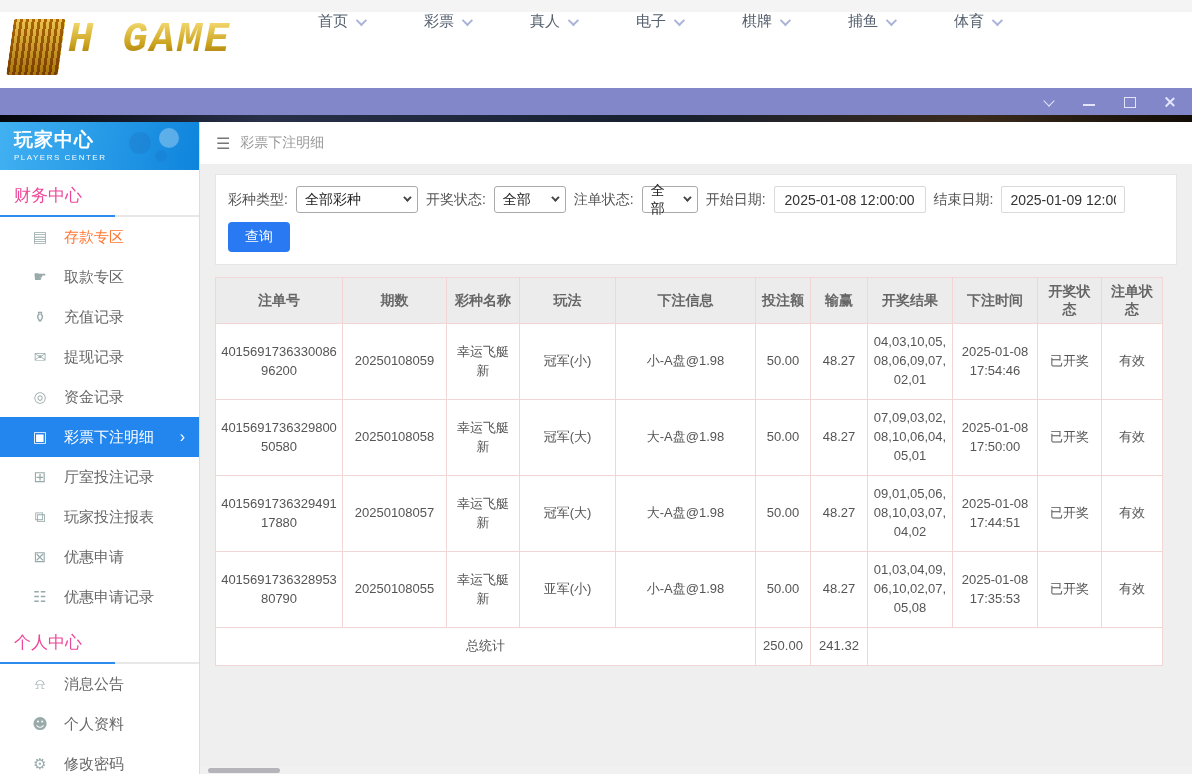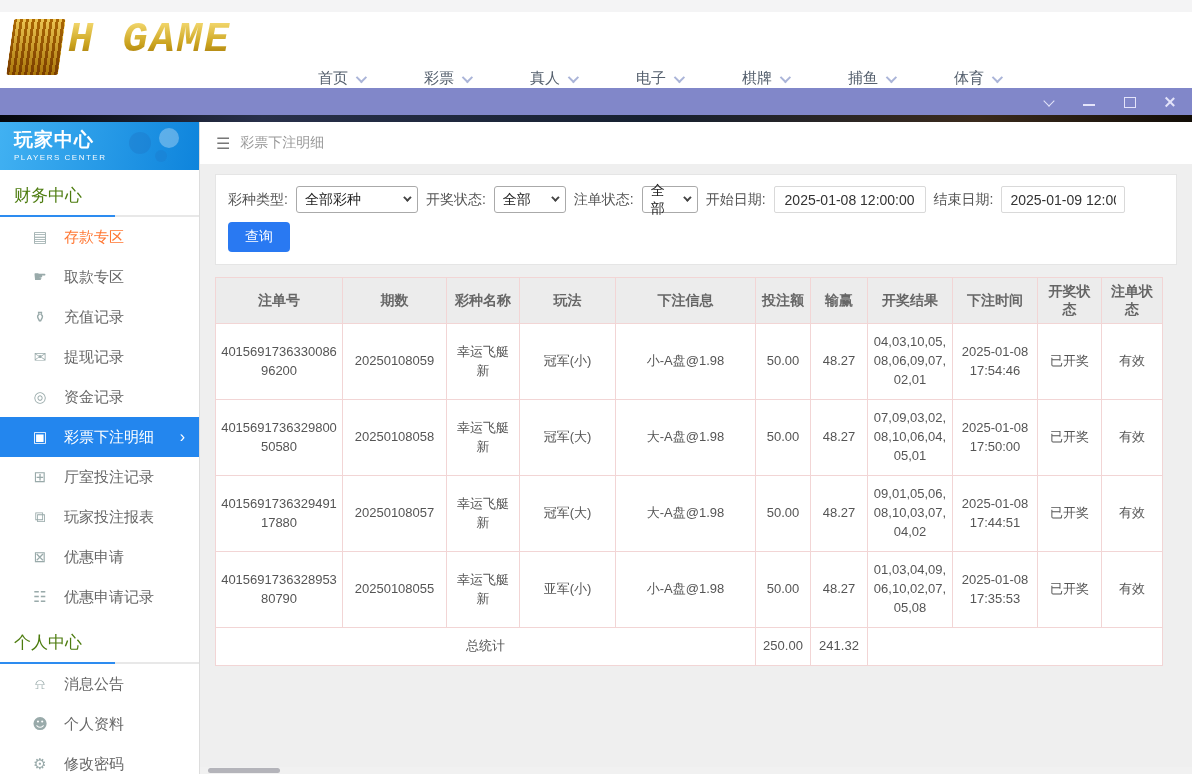--- a/index.html
+++ b/index.html
@@ -14,21 +14,21 @@
     box-shadow:4px 2px 0 #c89010, 9px -1px 0 #e0b030, 2px 7px 0 #b07d0a, 8px 6px 0 #d8a818,
                14px 3px 0 #c89010, 6px 12px 0 #e0b030, 12px 10px 0 #b07d0a, 17px 8px 0 #d8a818; }
   .logo-bars { display:inline-block; width:52px; height:56px; margin-right:6px;
     background:repeating-linear-gradient(90deg,#b8860b 0 3px,transparent 3px 6px),
                linear-gradient(180deg,#ecc452,#a87408);
     background-blend-mode:multiply; transform:skewX(-8deg);
     -webkit-mask:linear-gradient(180deg,#000 0 100%); border-radius:2px; }
   .logo-text { font-size:42px; font-weight:800; font-style:italic; letter-spacing:2px; line-height:1;
     background:linear-gradient(180deg,#f0d468 10%,#caa21d 55%,#96690a 95%);
     -webkit-background-clip:text; background-clip:text; color:transparent; padding-bottom:4px; }
-  .main-nav { position:absolute; left:318px; top:0; height:76px; display:flex; align-items:flex-end; gap:60px; }
+  .main-nav { position:absolute; left:318px; top:0; height:76px; display:flex; align-items:flex-start; gap:60px; }
   .nav-item { display:flex; align-items:center; gap:8px; cursor:pointer; font-size:15px; color:#55606e; }
   .chev { display:inline-block; width:8px; height:8px; border-right:2px solid #aab4d8; border-bottom:2px solid #aab4d8;
     transform:rotate(45deg) translateY(-2px); }
 
   
   .titlebar { height:27px; background:#8187c9; display:flex; align-items:center; justify-content:flex-end; gap:27px; padding-right:16px; }
   .wc { width:13px; height:11px; position:relative; cursor:pointer; opacity:.9; }
   .wc-collapse::after { content:""; position:absolute; left:2px; top:1px; width:7px; height:7px;
     border-right:1.5px solid #eef; border-bottom:1.5px solid #eef; transform:rotate(45deg); }
   .wc-min::after { content:""; position:absolute; left:0; top:8px; width:12px; height:1.5px; background:#eef; }
@@ -44,21 +44,21 @@
 
   
   .side-head { height:48px; background:linear-gradient(100deg,#41b1f2,#0e84dc); position:relative; color:#fff; padding:5px 0 0 14px; overflow:hidden; }
   .side-head-title { font-size:19px; font-weight:bold; letter-spacing:1px; }
   .side-head-sub { font-size:8px; letter-spacing:1.5px; opacity:.95; }
   .gamepad { position:absolute; right:18px; top:6px; width:52px; height:34px; opacity:.55; }
   .gamepad i { position:absolute; background:rgba(255,255,255,.55); border-radius:50%; }
   .gamepad i:nth-child(1){ left:0; top:4px; width:22px; height:22px; background:rgba(30,110,190,.55);}
   .gamepad i:nth-child(2){ right:2px; top:0; width:20px; height:20px;}
   .gamepad i:nth-child(3){ right:14px; bottom:0; width:12px; height:12px; background:rgba(30,110,190,.45);}
-  .side-section-title { font-size:17px; color:#4d7c0f; margin:14px 14px 0; }
+  .side-section-title { font-size:17px; color:#ec4899; margin:14px 14px 0; }
   .side-divider { height:2px; background:#e8e8e8; margin-top:8px; position:relative; }
   .side-divider-accent { position:absolute; left:0; top:0; width:115px; height:2px; background:#2d8cf0; display:block; }
   .side-item { height:40px; display:flex; align-items:center; padding-left:30px; cursor:pointer; font-size:15px; color:#666; }
   .side-icon { width:20px; text-align:center; margin-right:14px; font-size:15px; color:#9aa; font-family:"DejaVu Sans",sans-serif; }
   .side-item.active { background:#2386ee; color:#fff; }
   .side-item.active .side-icon { color:#fff; }
   .side-label.highlight { color:#ff7733; }
   .side-arrow { margin-left:auto; margin-right:14px; font-size:16px; color:#fff; }
 
   

